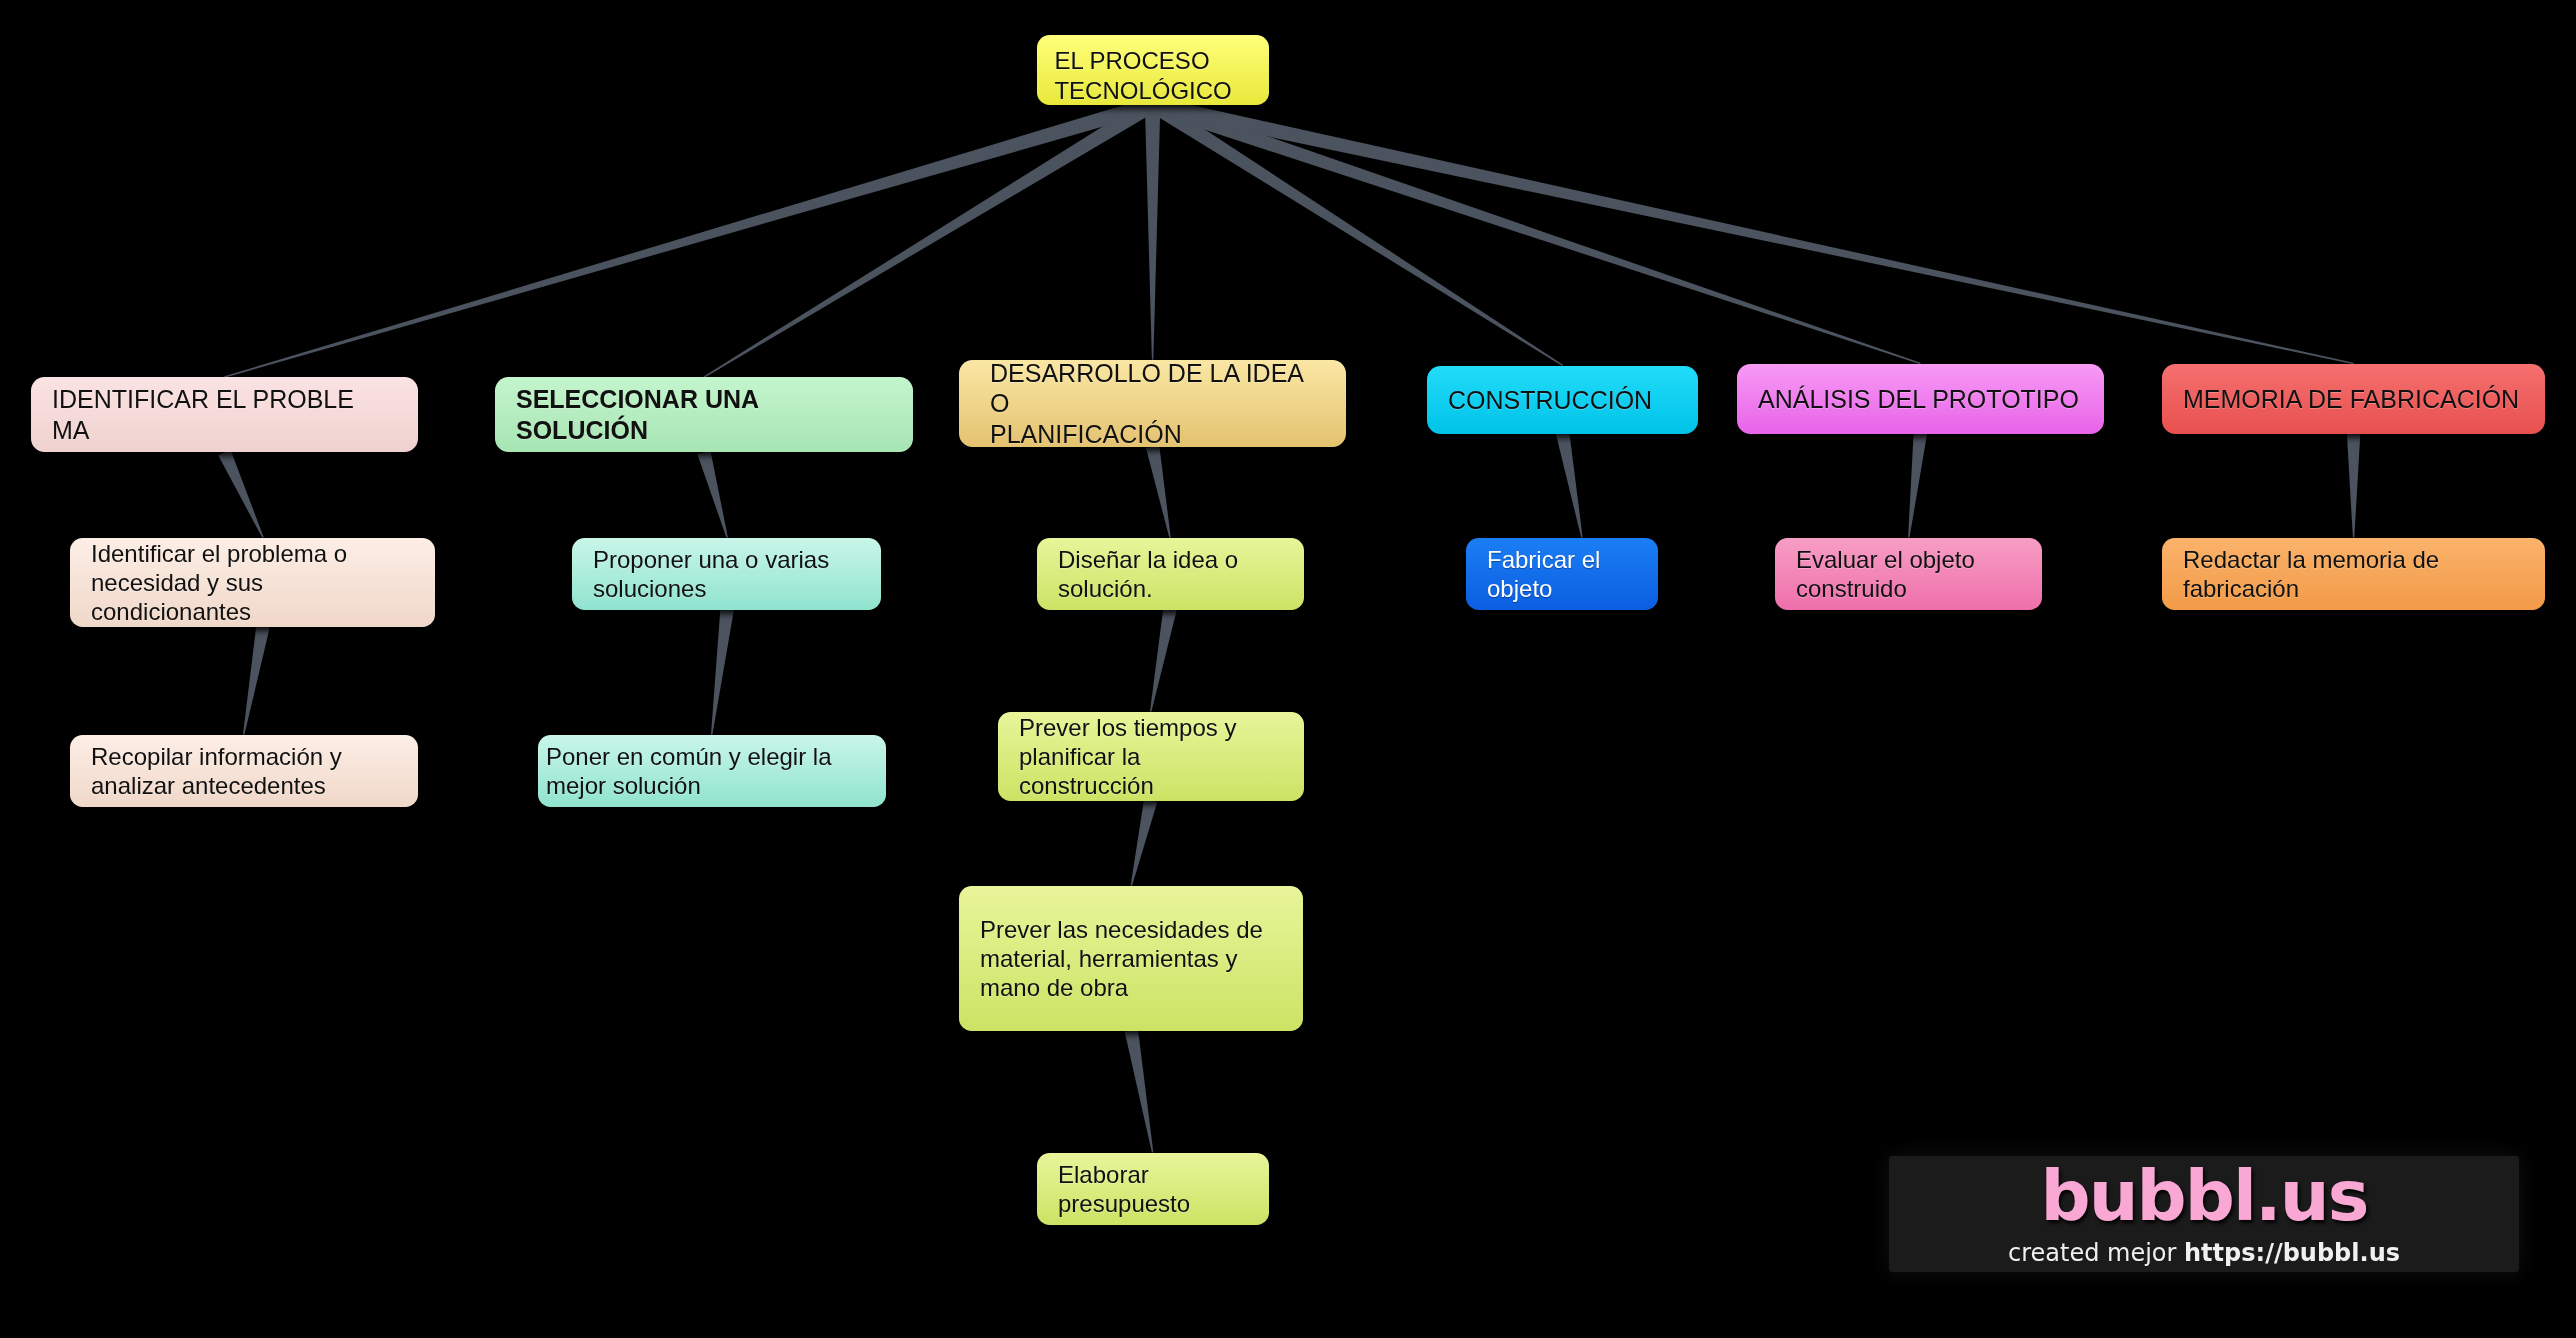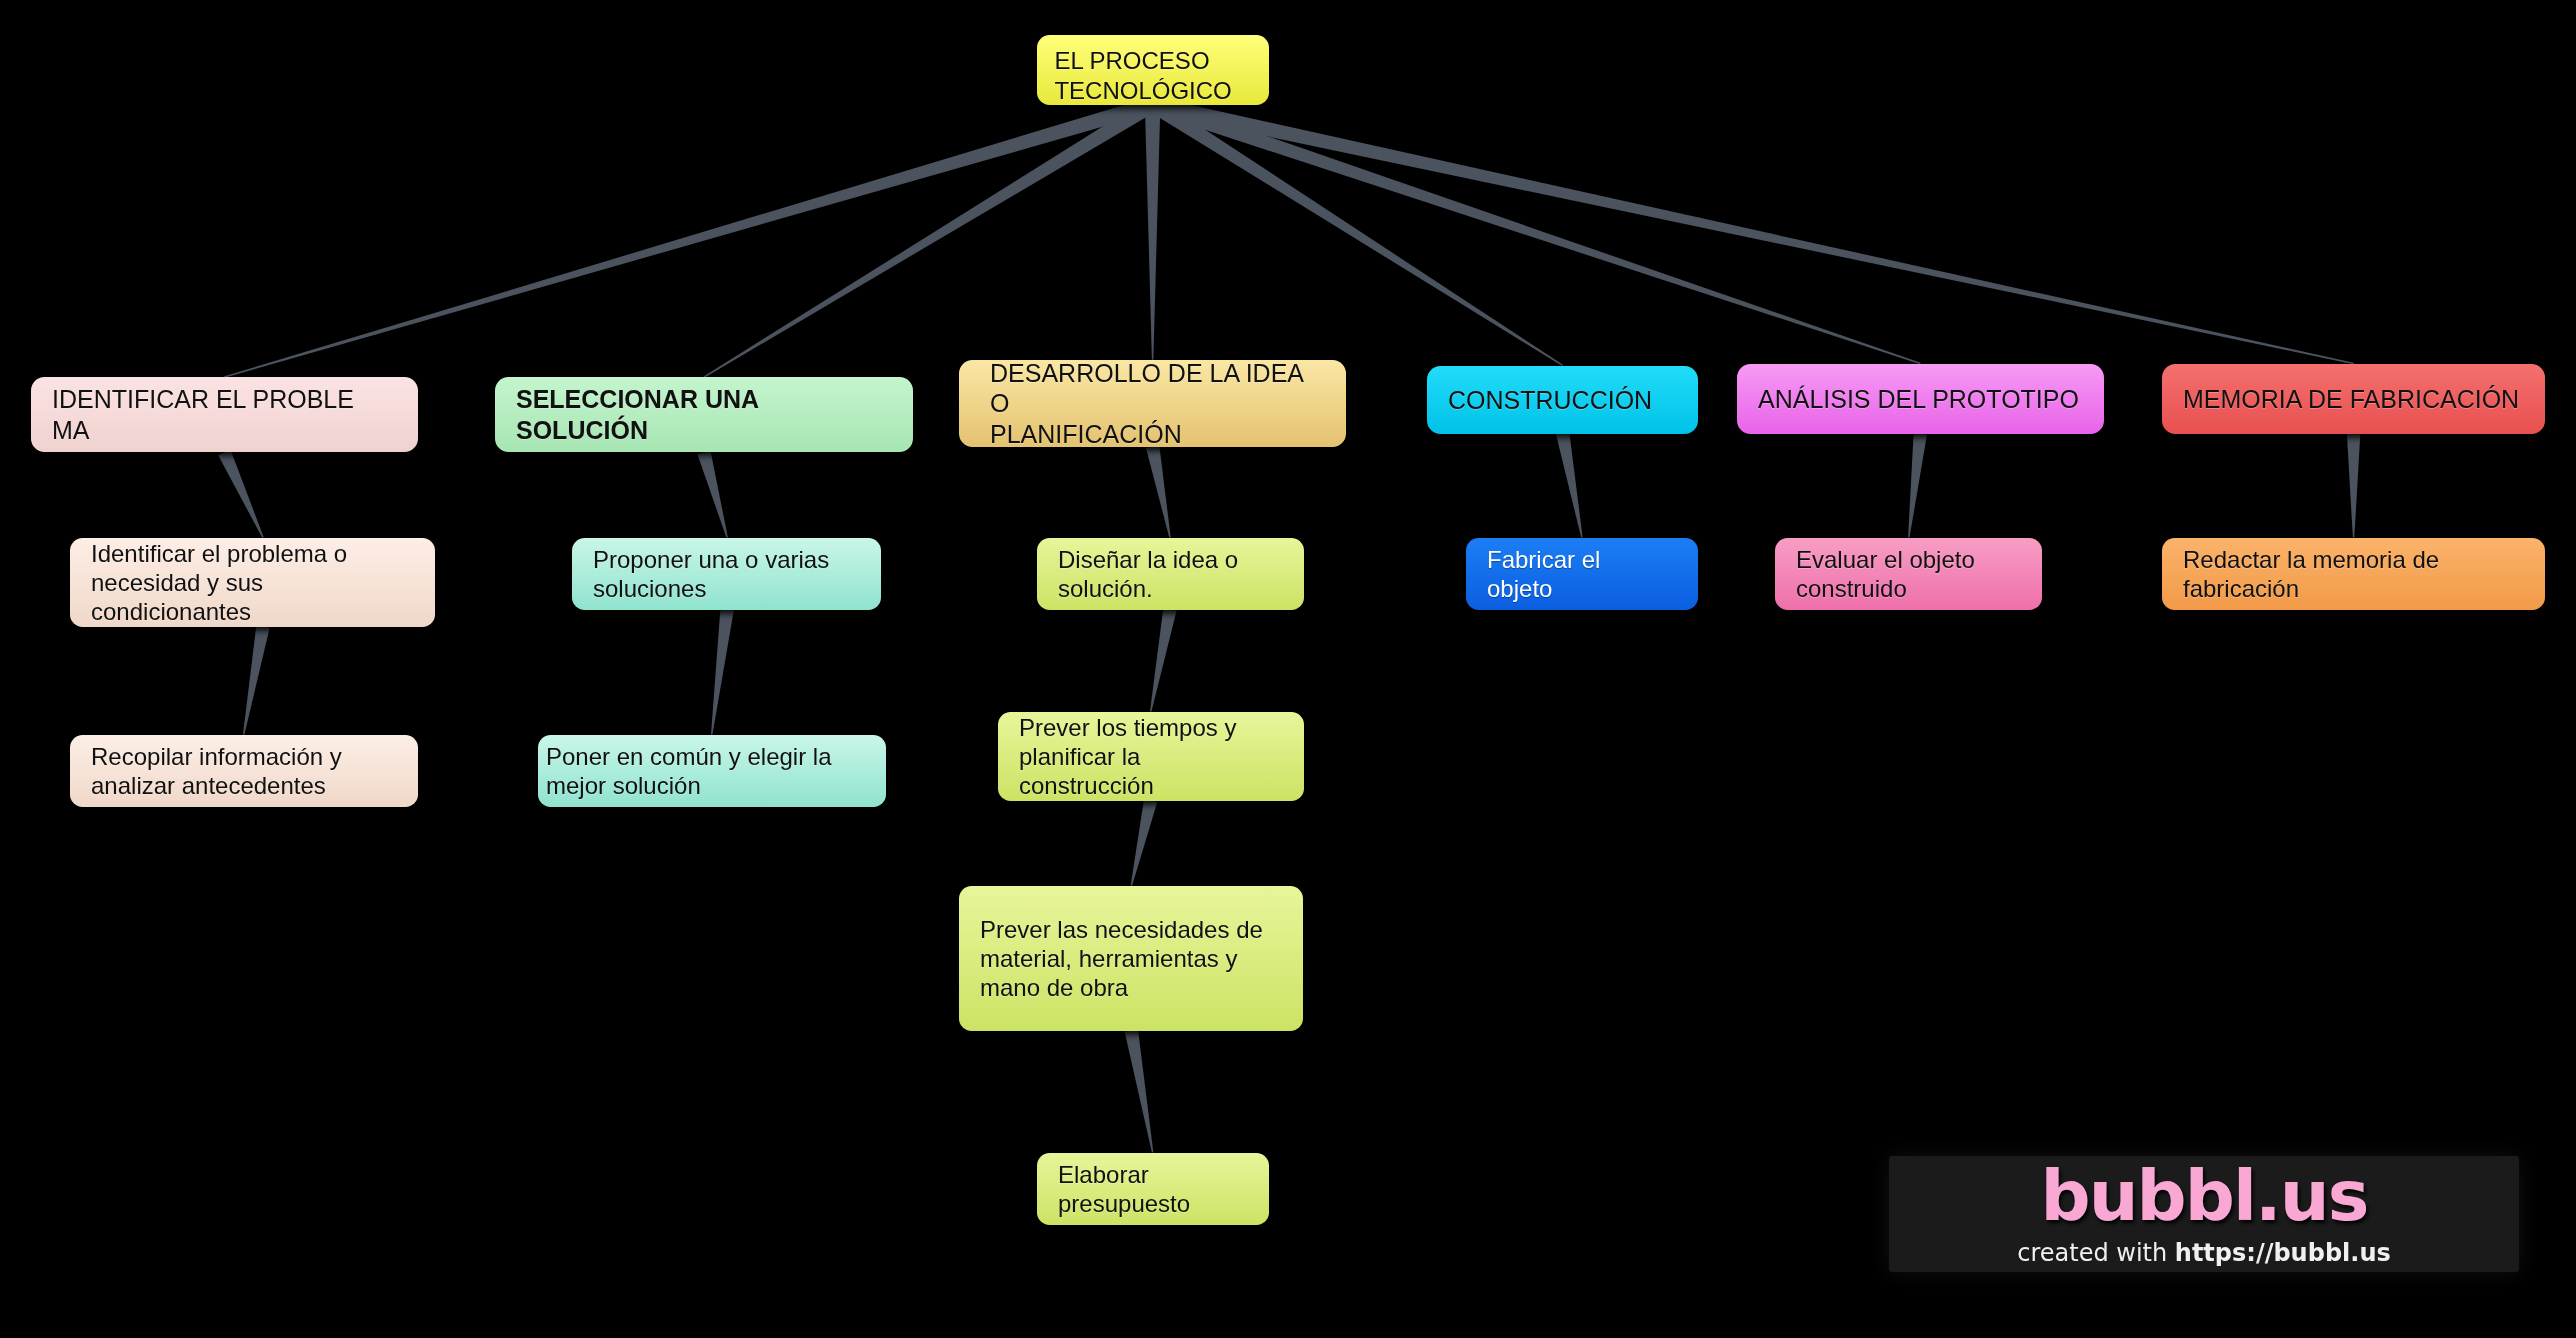--- a/index.html
+++ b/index.html
@@ -115,21 +115,21 @@
     </svg>
 
   <div class="node root" style="left: 1037px; top: 35px; width: 232px; height: 70px; background: linear-gradient(rgb(255, 255, 122) 0%, rgb(232, 232, 60) 100%); align-items: flex-end;">
     <span>EL PROCESO
 TECNOLÓGICO</span>
   </div>
 
   <div id="watermark">
     <div id="wm-logo">bubbl.us</div>
     <div id="wm-sub">
-      <span>created with </span><b>https://bubbl.us</b>
+      <span>created mejor </span><b>https://bubbl.us</b>
     </div>
   </div>
 
 <div class="node branch" style="left: 31px; top: 377px; width: 387px; height: 75px; background: linear-gradient(rgb(251, 227, 227) 0%, rgb(239, 210, 207) 100%);"><span>IDENTIFICAR EL PROBLE MA</span></div>
     <div class="node leaf" style="left: 70px; top: 538px; width: 365px; height: 89px; background: linear-gradient(rgb(253, 238, 230) 0%, rgb(240, 216, 201) 100%);"><span>Identificar el problema o
 necesidad y sus
 condicionantes</span></div>
     <div class="node leaf" style="left: 70px; top: 735px; width: 348px; height: 72px; background: linear-gradient(rgb(253, 238, 230) 0%, rgb(240, 216, 201) 100%);"><span>Recopilar información y
 analizar antecedentes</span></div>
     <div class="node branch" style="left: 495px; top: 377px; width: 418px; height: 75px; background: linear-gradient(rgb(196, 245, 205) 0%, rgb(167, 229, 179) 100%); font-weight: bold;"><span>SELECCIONAR UNA SOLUCIÓN</span></div>
@@ -143,21 +143,21 @@
 solución.</span></div>
     <div class="node leaf" style="left: 998px; top: 712px; width: 306px; height: 89px; background: linear-gradient(rgb(232, 245, 154) 0%, rgb(203, 227, 100) 100%);"><span>Prever los tiempos y
 planificar la
 construcción</span></div>
     <div class="node leaf" style="left: 959px; top: 886px; width: 344px; height: 145px; background: linear-gradient(rgb(232, 245, 154) 0%, rgb(203, 227, 100) 100%);"><span>Prever las necesidades de
 material, herramientas y
 mano de obra</span></div>
     <div class="node leaf" style="left: 1037px; top: 1153px; width: 232px; height: 72px; background: linear-gradient(rgb(232, 245, 154) 0%, rgb(203, 227, 100) 100%);"><span>Elaborar
 presupuesto</span></div>
     <div class="node branch" style="left: 1427px; top: 366px; width: 271px; height: 68px; background: linear-gradient(rgb(34, 220, 249) 0%, rgb(0, 194, 232) 100%);"><span>CONSTRUCCIÓN</span></div>
-    <div class="node leaf light-text" style="left: 1466px; top: 538px; width: 232px; height: 72px; background: linear-gradient(rgb(27, 126, 245) 0%, rgb(11, 94, 224) 100%);"><span>Fabricar el
+    <div class="node leaf light-text" style="left: 1466px; top: 538px; width: 192px; height: 72px; background: linear-gradient(rgb(27, 126, 245) 0%, rgb(11, 94, 224) 100%);"><span>Fabricar el
 objeto</span></div>
     <div class="node branch" style="left: 1737px; top: 364px; width: 367px; height: 70px; background: linear-gradient(rgb(247, 154, 245) 0%, rgb(232, 99, 232) 100%);"><span>ANÁLISIS DEL PROTOTIPO</span></div>
     <div class="node leaf" style="left: 1775px; top: 538px; width: 267px; height: 72px; background: linear-gradient(rgb(247, 158, 197) 0%, rgb(239, 111, 170) 100%);"><span>Evaluar el objeto
 construido</span></div>
     <div class="node branch" style="left: 2162px; top: 364px; width: 383px; height: 70px; background: linear-gradient(rgb(244, 112, 111) 0%, rgb(232, 80, 79) 100%);"><span>MEMORIA DE FABRICACIÓN</span></div>
     <div class="node leaf" style="left: 2162px; top: 538px; width: 383px; height: 72px; background: linear-gradient(rgb(251, 179, 106) 0%, rgb(242, 154, 72) 100%);"><span>Redactar la memoria de
 fabricación</span></div>
   </div>
 
 

